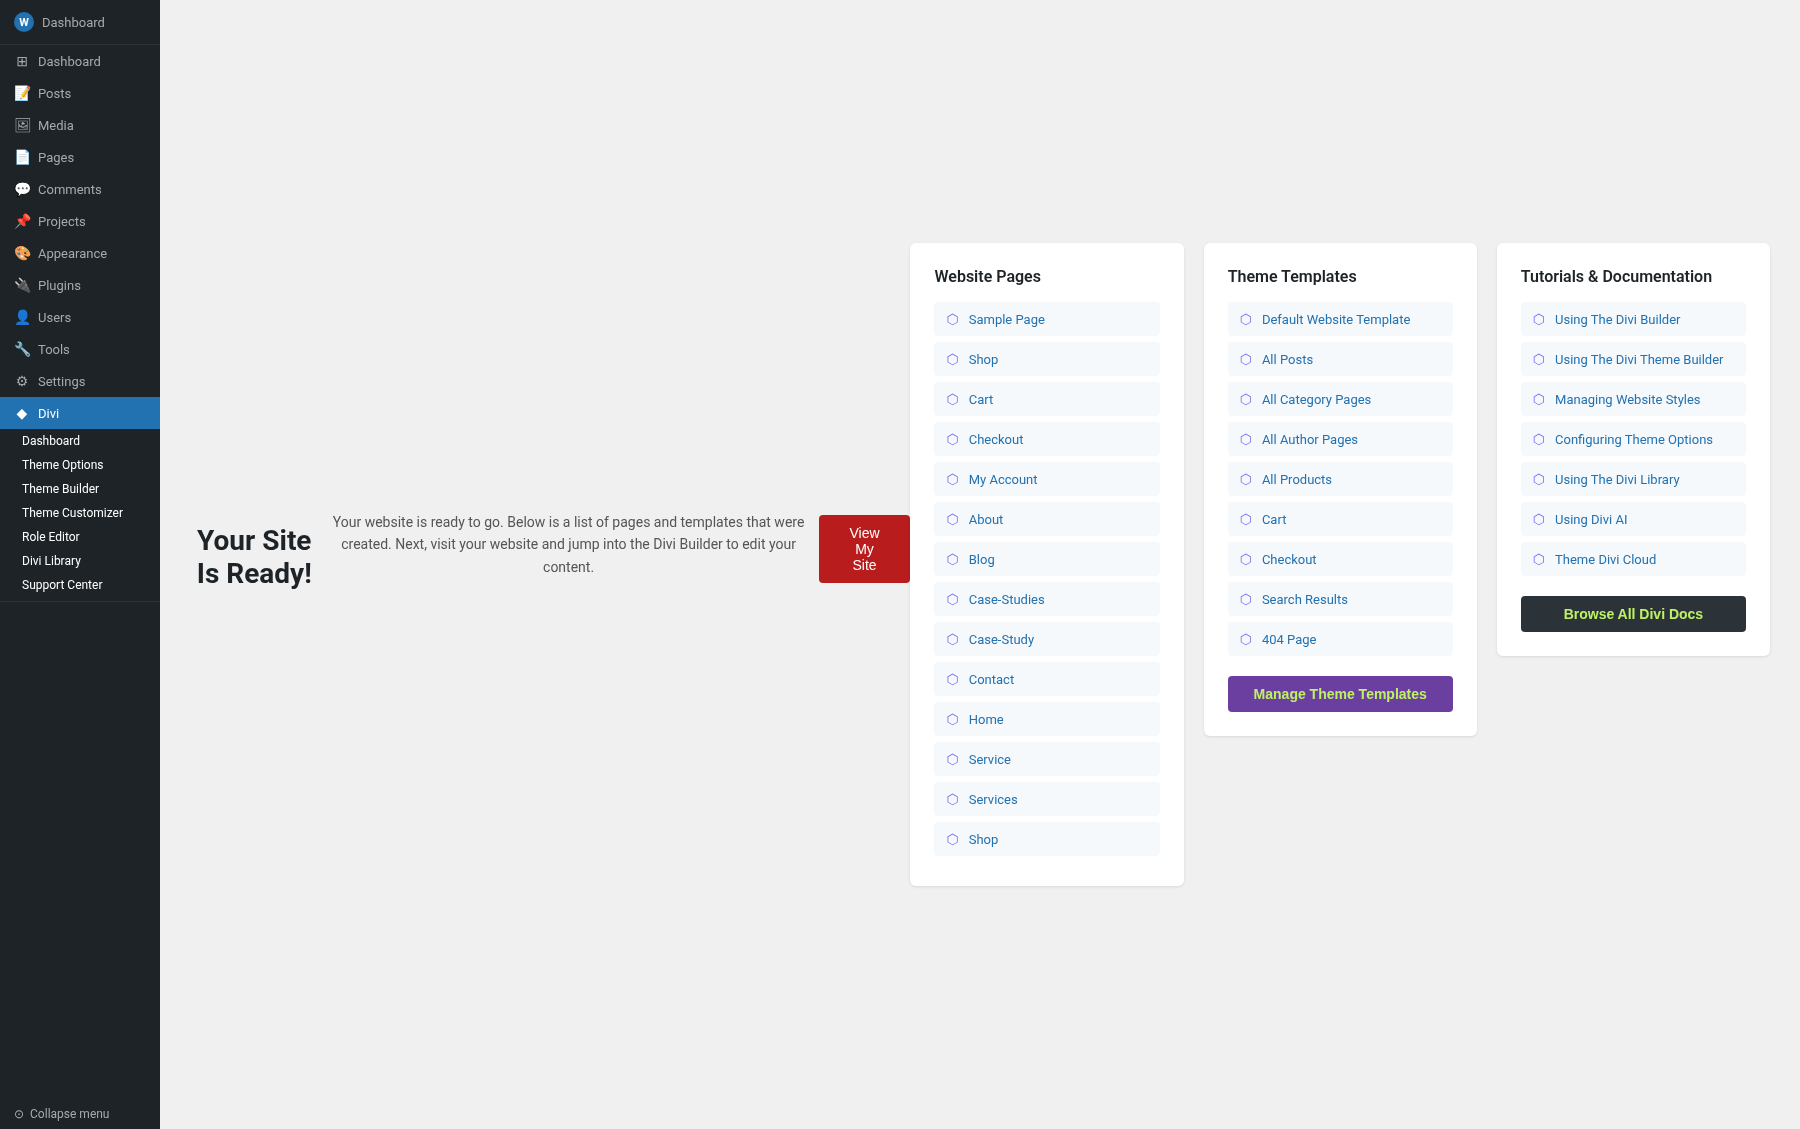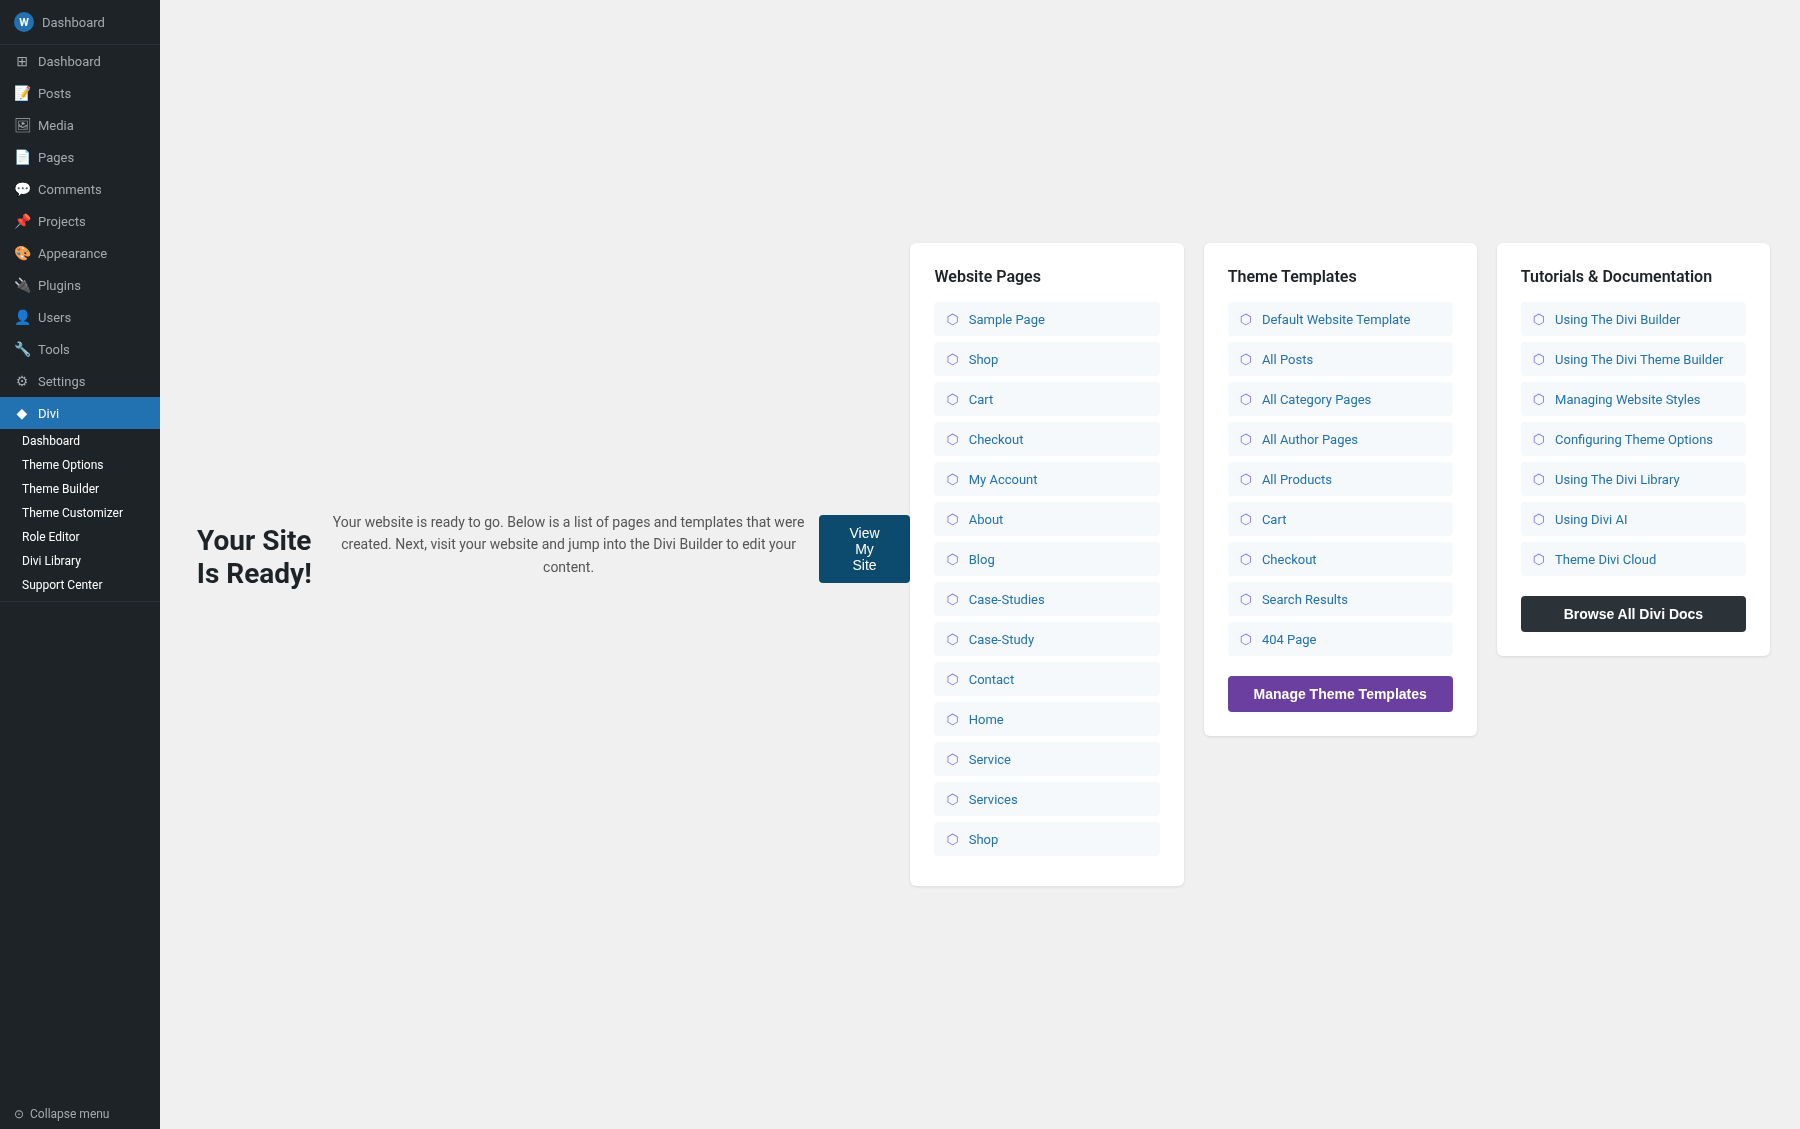--- a/index.html
+++ b/index.html
@@ -49,21 +49,21 @@
       align-items: center;
     }
 
     .page-title {
       font-size: 28px; font-weight: 700; color: #1d2327; margin-bottom: 16px; text-align: center;
     }
     .page-subtitle {
       font-size: 14px; color: #555; text-align: center; max-width: 500px; line-height: 1.6; margin-bottom: 40px;
     }
     .view-site-btn {
-      background: #0c4a6e; color: #fff; border: none; padding: 10px 24px;
+      background: #b91c1c; color: #fff; border: none; padding: 10px 24px;
       font-size: 14px; border-radius: 4px; cursor: pointer; margin-bottom: 32px;
     }
 
     
     .cards-row {
       display: flex; gap: 20px; width: 100%; max-width: 1100px; align-items: flex-start;
     }
     .card {
       background: #fff; border-radius: 6px; box-shadow: 0 1px 3px rgba(0,0,0,0.1);
       flex: 1; padding: 24px; display: flex; flex-direction: column; justify-content: space-between;
@@ -74,21 +74,21 @@
 
     .list-item {
       display: flex; align-items: center; gap: 10px;
       padding: 9px 12px; background: #f6f9fc; border-radius: 4px;
       margin-bottom: 6px; cursor: pointer; color: #2271b1; font-size: 13px;
     }
     .list-item-icon { font-size: 14px; color: #7b68ee; }
 
     .manage-btn {
       margin-top: 14px; padding: 10px; border: none; border-radius: 4px;
-      font-size: 14px; font-weight: 600; cursor: pointer; width: 100%; color: #ffffff;
+      font-size: 14px; font-weight: 600; cursor: pointer; width: 100%; color: #bef264;
     }
     .manage-btn.blue { background: #2271b1; }
     .manage-btn.purple { background: #6b3fa0; }
     .manage-btn.dark { background: #2c3338; }
 
     
     .divi-indicator {
       width: 8px; height: 8px; background: #2271b1; border-radius: 50%; margin-left: auto;
     }
   </style>

